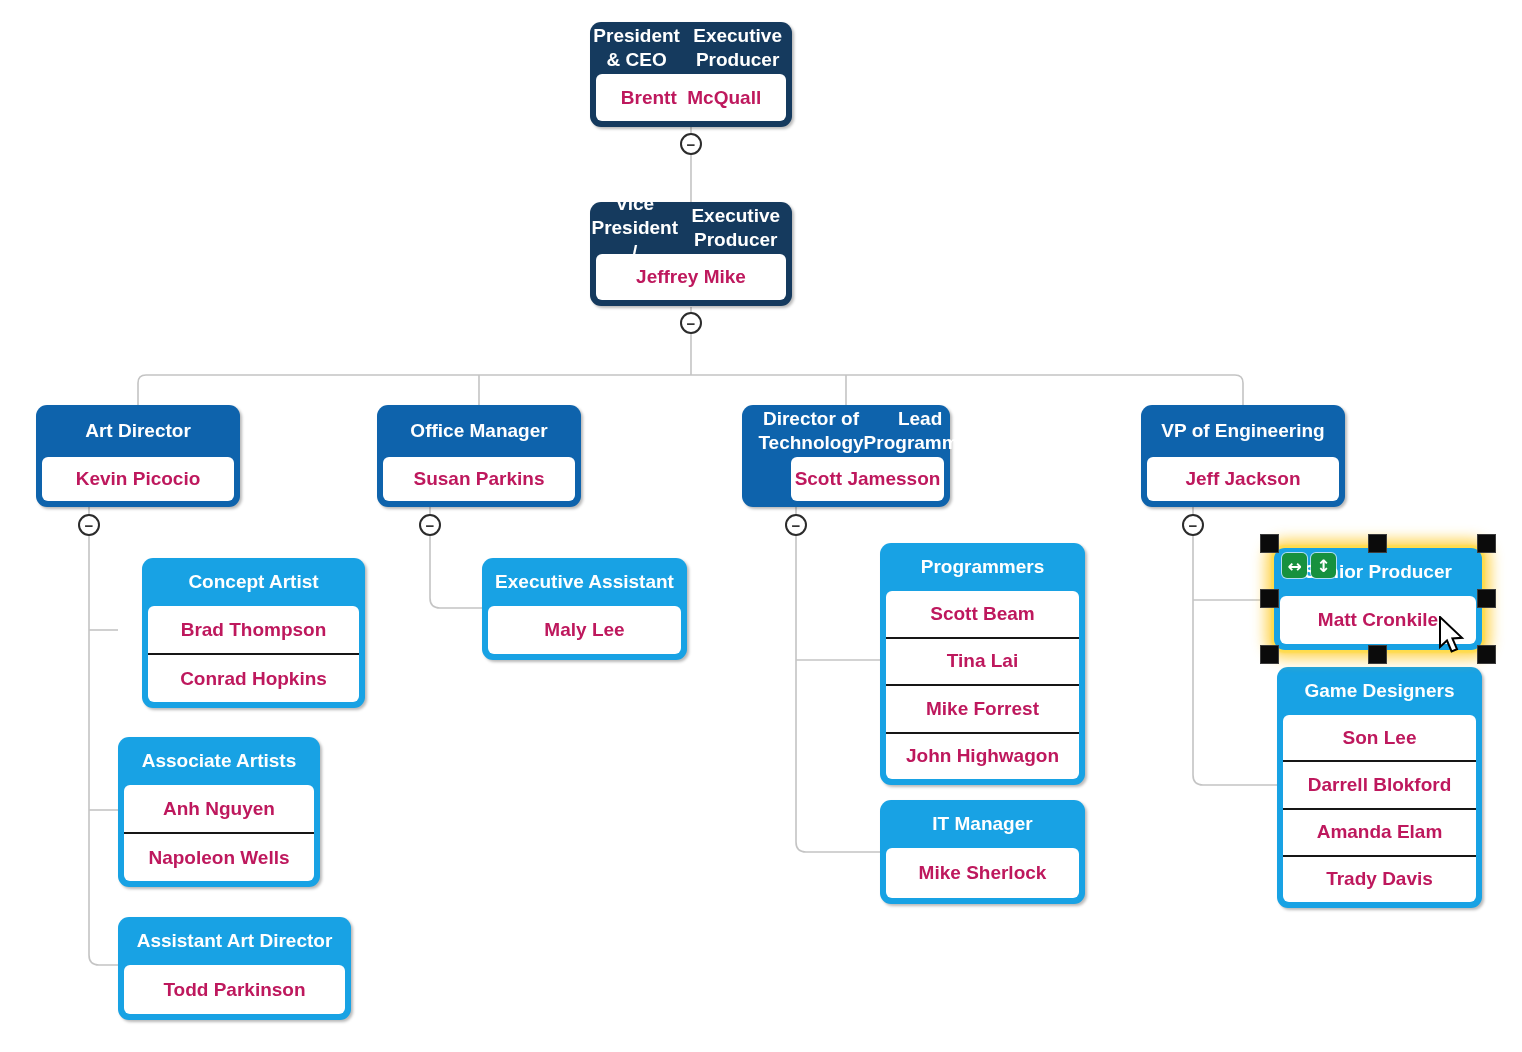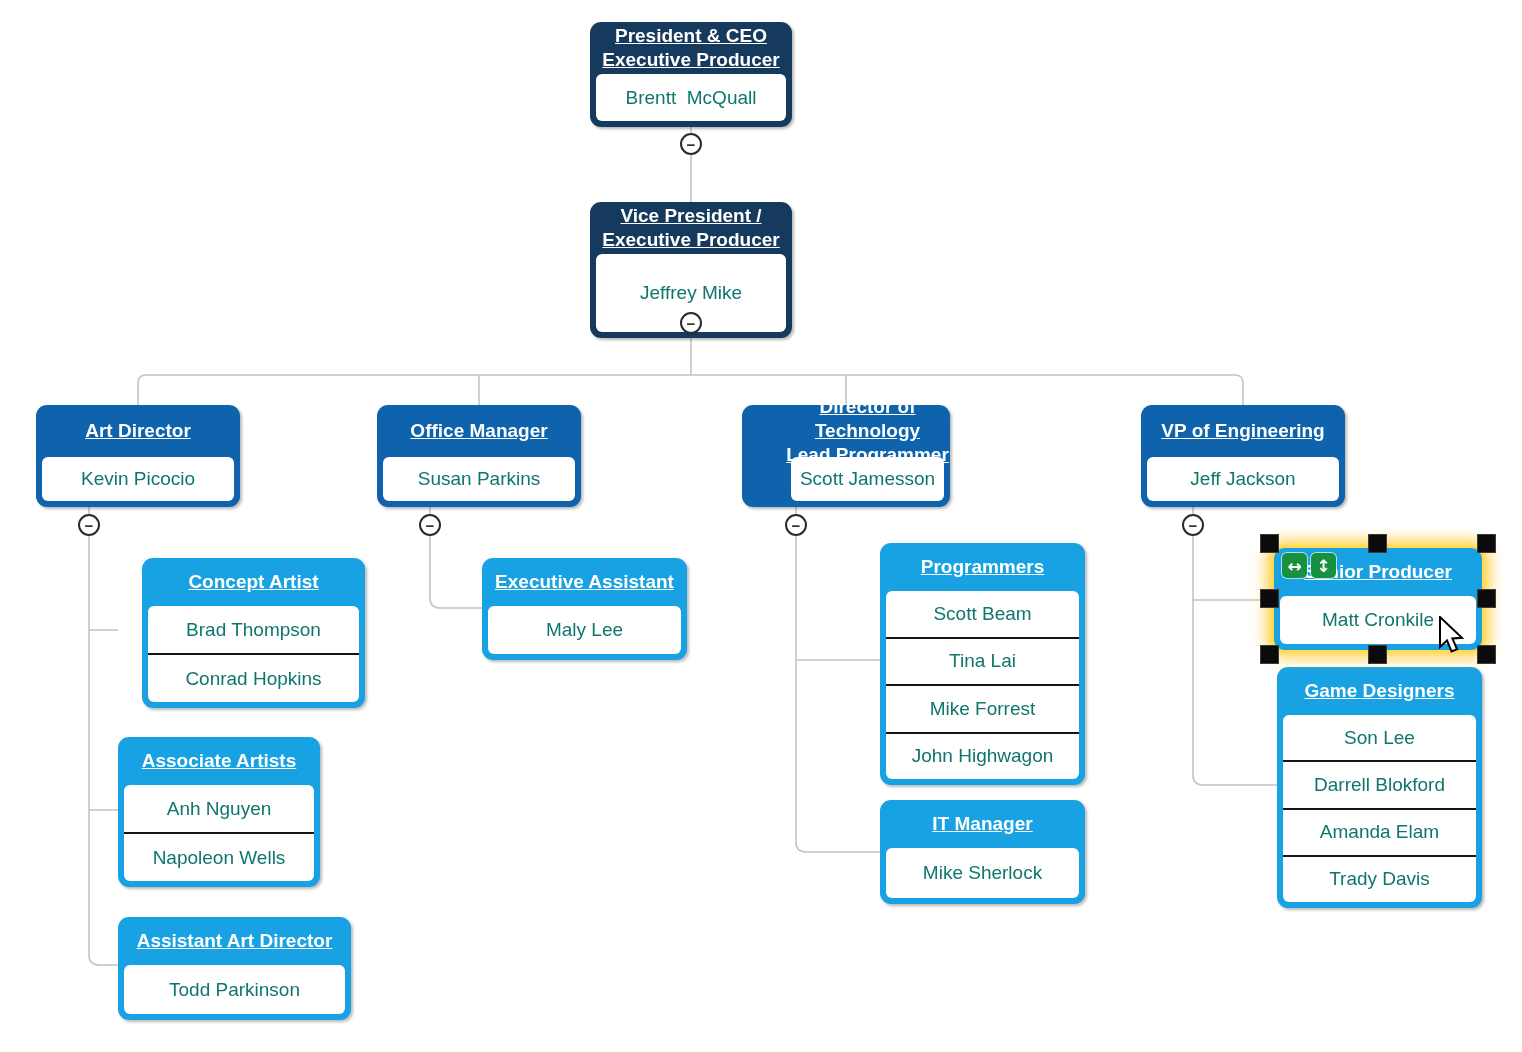--- a/index.html
+++ b/index.html
@@ -22,32 +22,32 @@
 
   
   .node{
     position:absolute;z-index:2;display:flex;flex-direction:column;
     border-radius:11px;box-shadow:2px 2px 3px rgba(0,0,0,0.28);
   }
   .node.exec{background:var(--exec-bg);}
   .node.mgr{background:var(--mgr-bg);}
   .node.team{background:var(--team-bg);}
   .hdr{
-    flex:none;display:flex;flex-direction:column;align-items:center;justify-content:center;
-    color:#ffffff;font-weight:bold;font-size:19px;line-height:24px;text-align:center;text-decoration:underline;
+    flex:none;display:flex;flex-direction:row;align-items:center;justify-content:center;
+    color:#ffffff;font-weight:bold;font-size:19px;line-height:24px;text-align:center;
   }
   .exec .hdr,.mgr .hdr{height:52px;}
   .team .hdr{height:48px;}
   .body{
     flex:1;display:flex;flex-direction:column;background:#ffffff;
     margin:0 6px 6px 6px;border-radius:6px;overflow:hidden;
   }
   .row{
     flex:1;display:flex;align-items:center;justify-content:center;
-    font-size:19px;color:#0f766e;white-space:pre-wrap;
+    font-size:19px;color:#be185d;white-space:pre-wrap;font-weight:bold;
   }
   .row + .row{border-top:2px solid #161616;}
 
   
   .collapse{
     position:absolute;z-index:3;width:22px;height:22px;border-radius:50%;
     background:#ffffff;border:2px solid #2b2b2b;
     display:flex;align-items:center;justify-content:center;
     font-size:15px;line-height:1;color:#2b2b2b;font-weight:bold;
   }
@@ -105,21 +105,21 @@
   <div class="node exec" style="left:590px;top:22px;width:202px;height:105px;">
     <div class="hdr">
       <span>President &amp; CEO</span>
       <span>Executive Producer</span>
     </div>
     <div class="body">
       <div class="row">Brentt  McQuall</div>
     </div>
   </div>
 
-  <div class="node exec" style="left:590px;top:202px;width:202px;height:136px;">
+  <div class="node exec" style="left:590px;top:202px;width:202px;height:104px;">
     <div class="hdr">
       <span>Vice President /</span>
       <span>Executive Producer</span>
     </div>
     <div class="body">
       <div class="row">Jeffrey Mike</div>
     </div>
   </div>
 
   <div class="node mgr" style="left:36px;top:405px;width:204px;height:102px;">

